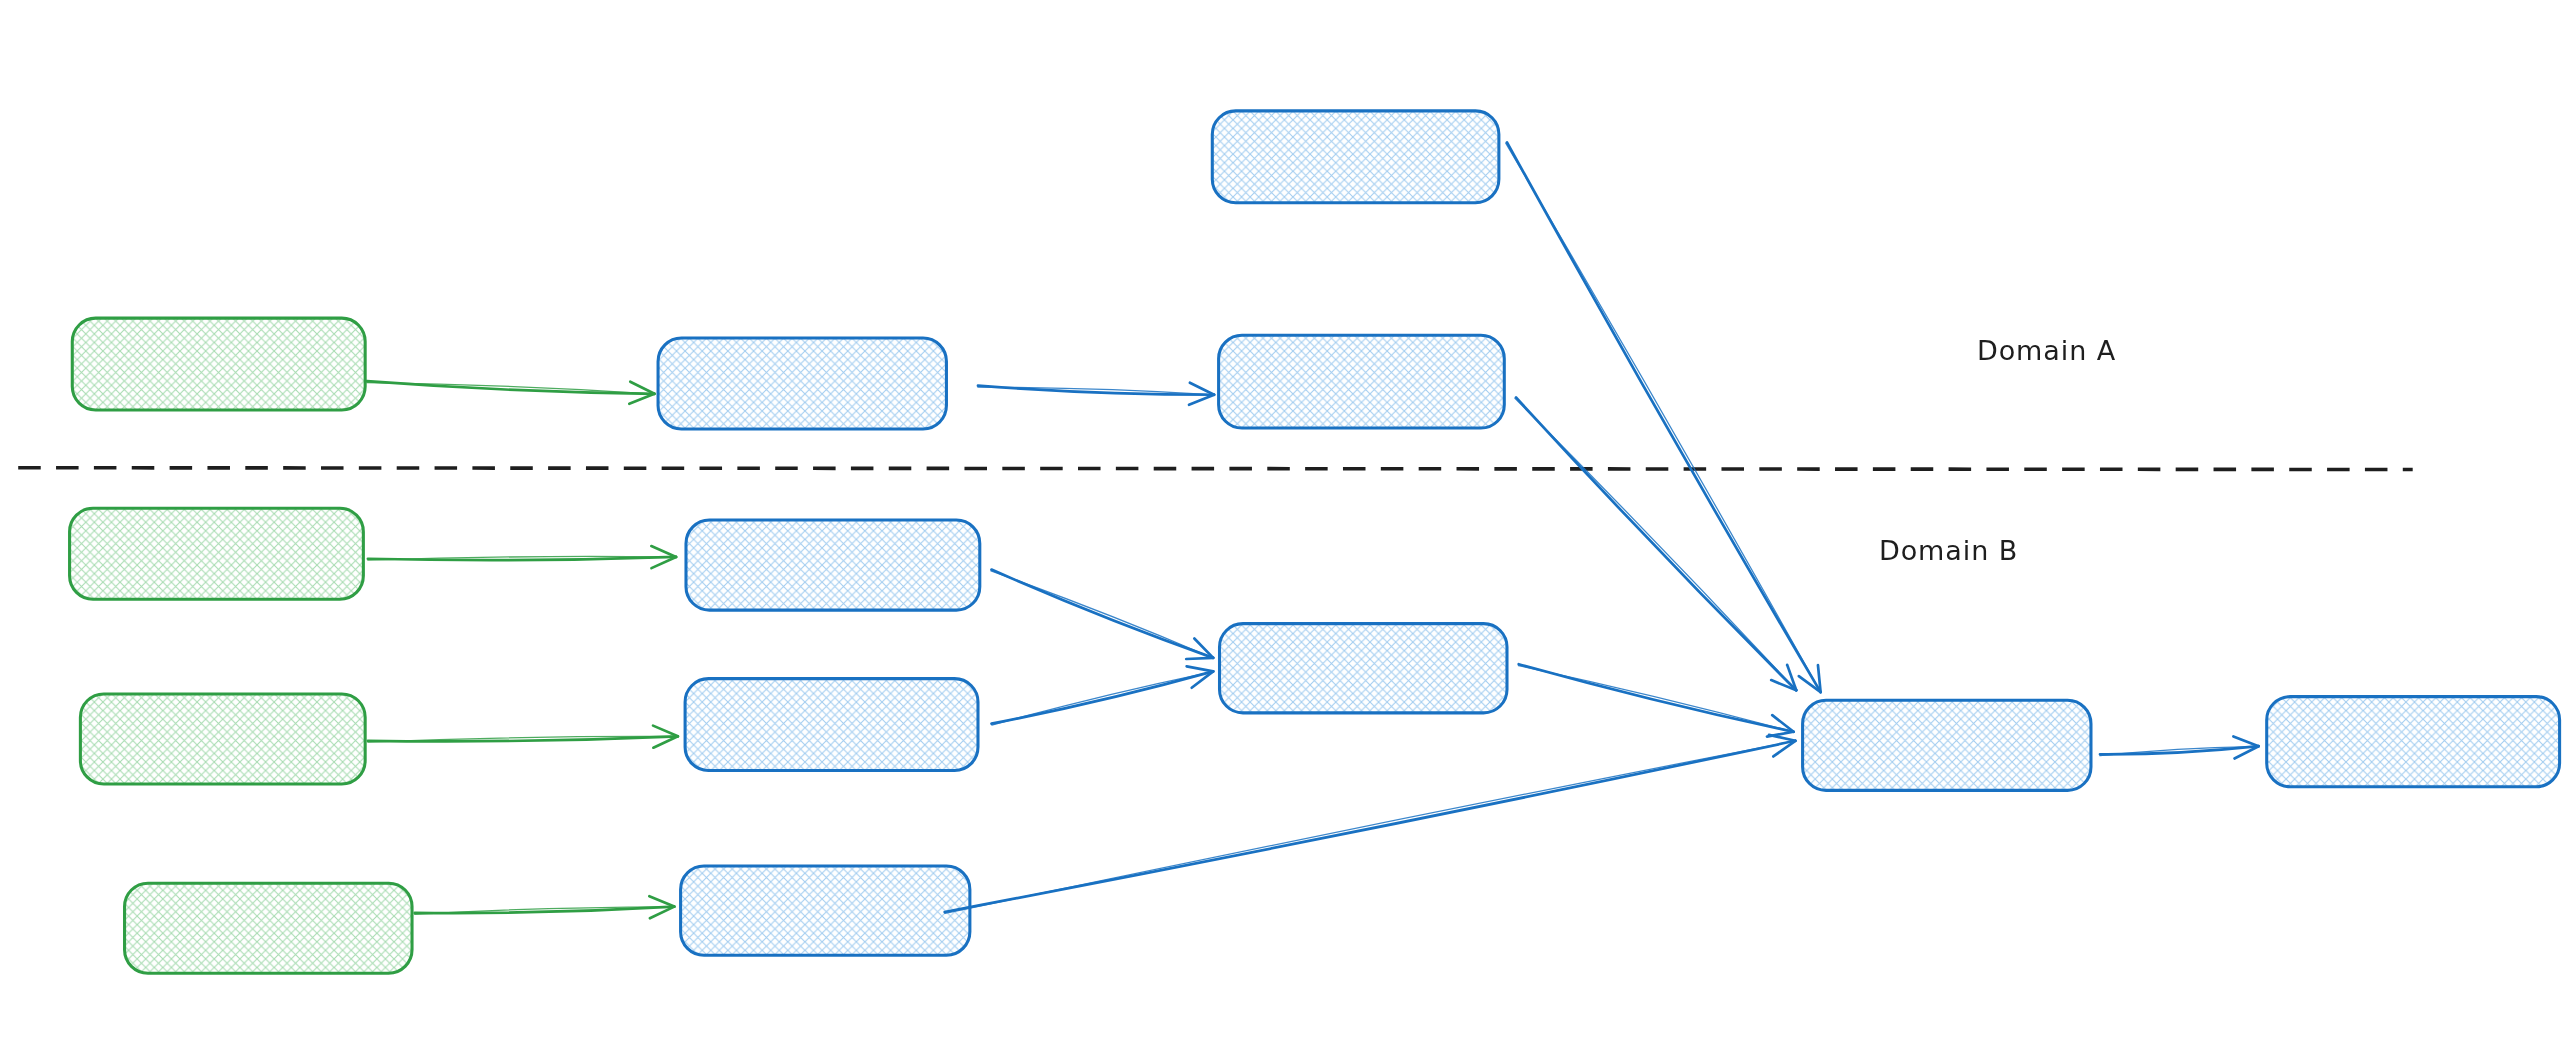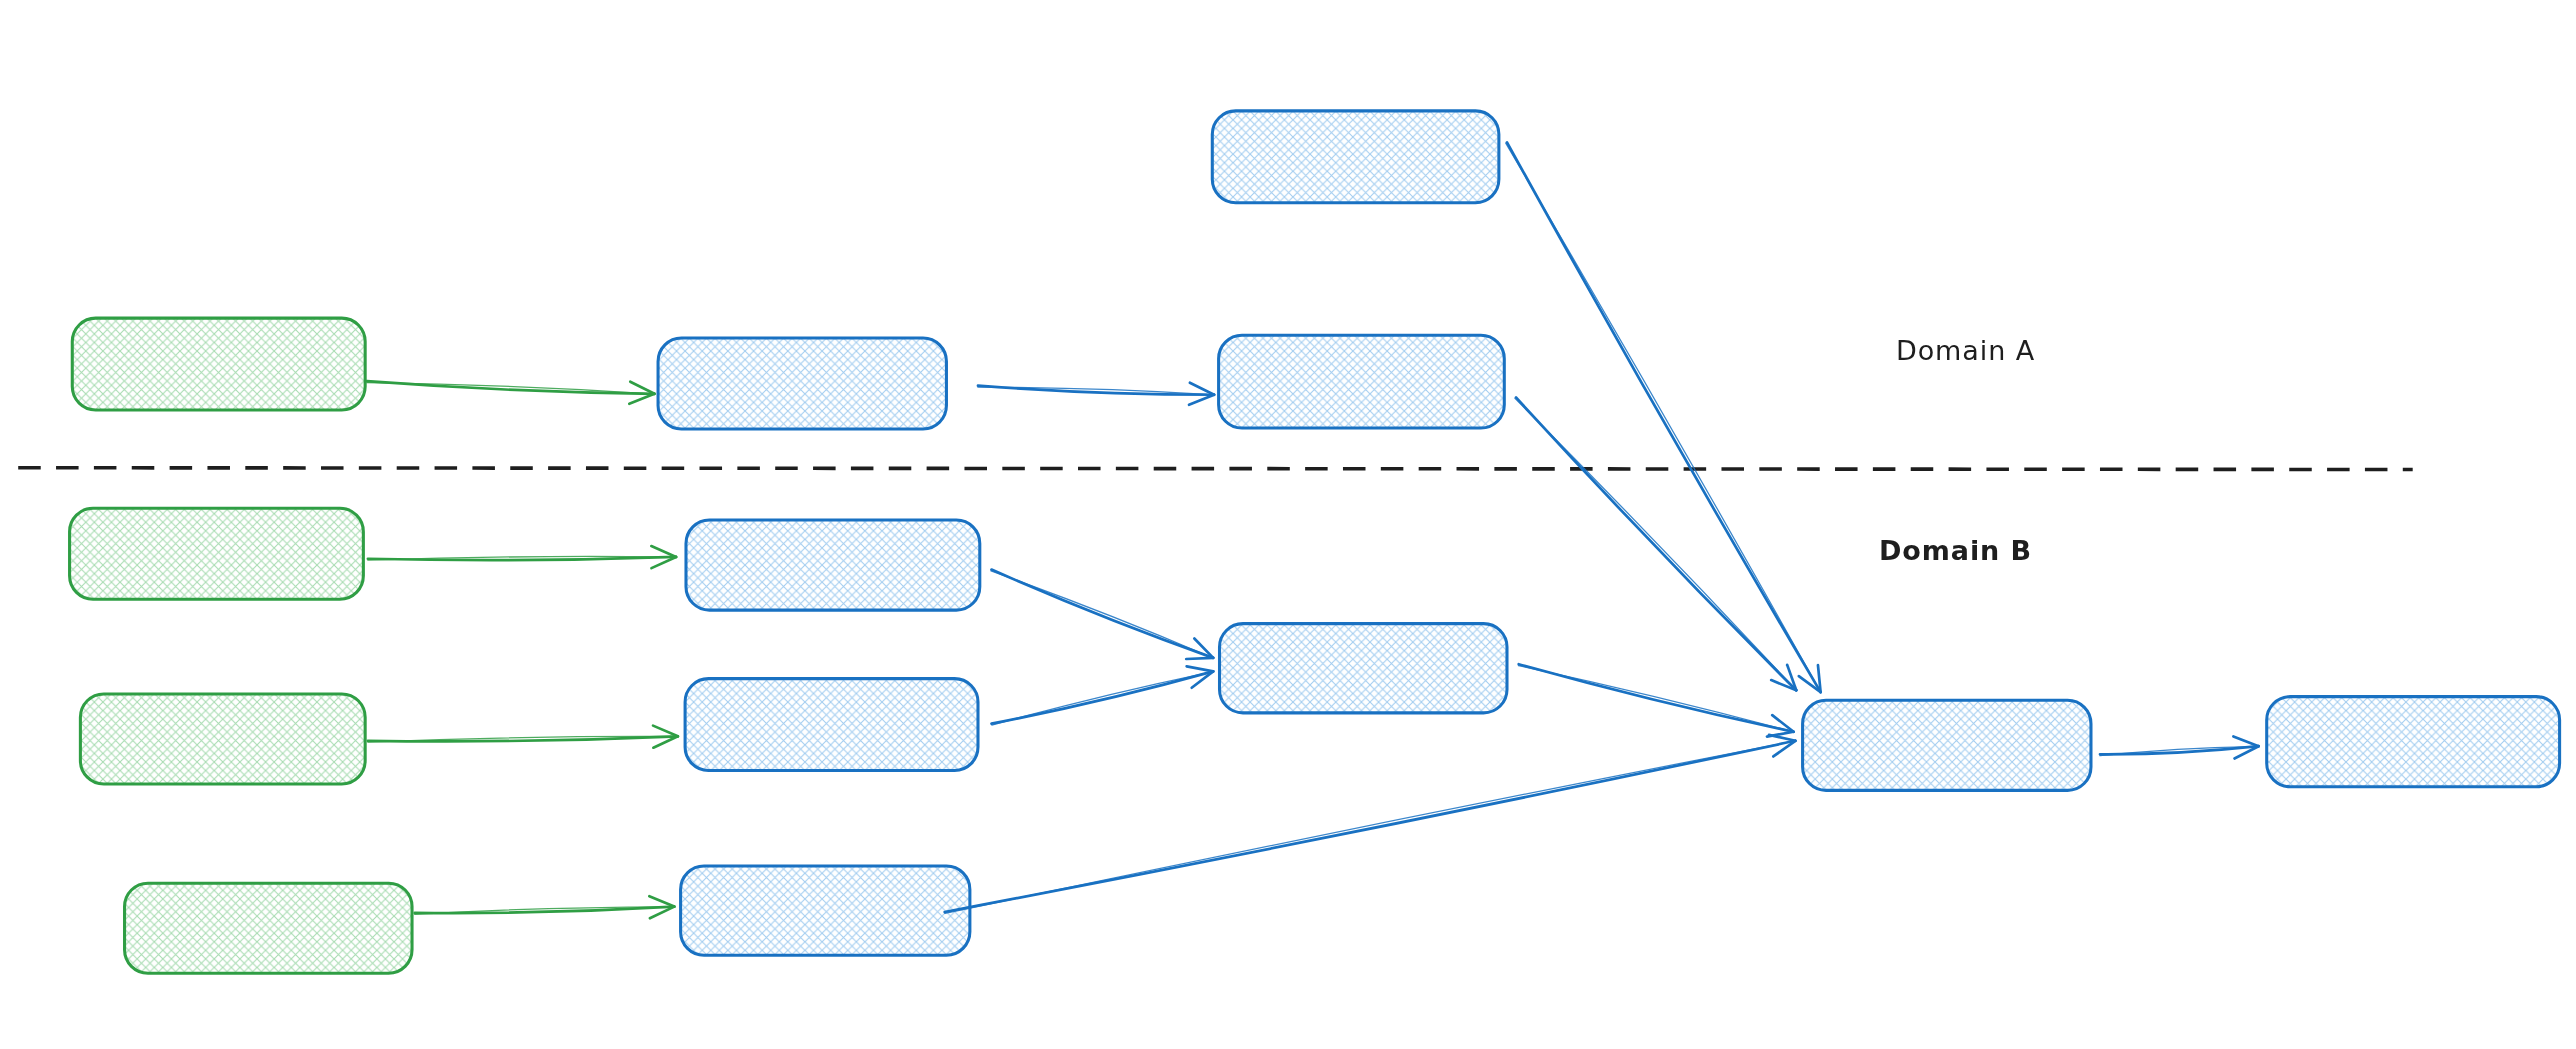--- a/index.html
+++ b/index.html
@@ -117,17 +117,17 @@
         <line x1="1992" y1="822" x2="1967.559572167857" y2="839.3972839081796"></line>
       </g>
       <g fill="none" stroke="#1971c2" stroke-width="3" stroke-linecap="round">
         <path d="M2330 837 Q2418.2553481776413 837.4934754738734 2506 828"></path>
         <path d="M2330.0817114168453 838.5979121516395 Q2417.846791093415 829.5039147156759 2498.0104392418025 828.408557084226" stroke-width="1.4" opacity="0.85"></path>
         <line x1="2506" y1="828" x2="2478.0183512948947" y2="817.182082652188"></line>
         <line x1="2506" y1="828" x2="2479.2678019581303" y2="841.6157845110097"></line>
       </g>
     </svg>
 
-  <div class="diagram-label" style="left: 1896px; top: 335px;">Domain A</div>
-  <div class="diagram-label" style="left: 1879px; top: 535px; font-weight: bold;">Domain B</div>
+  <div class="diagram-label" style="left: 1977px; top: 335px;">Domain A</div>
+  <div class="diagram-label" style="left: 1879px; top: 535px;">Domain B</div>
 
 </div>
 
 
 </body></html>

